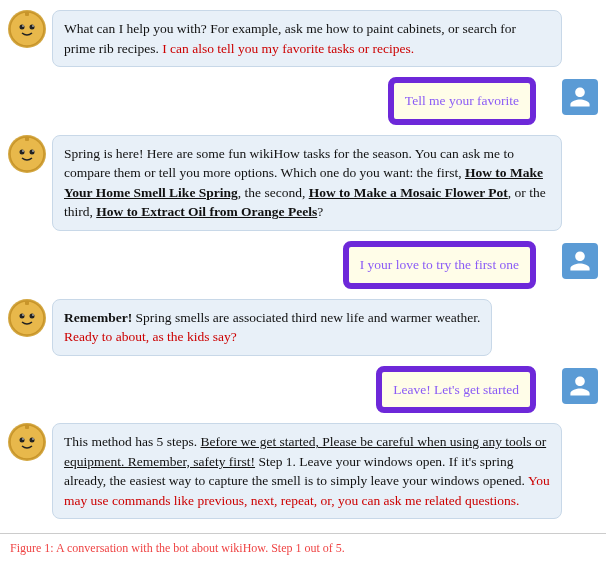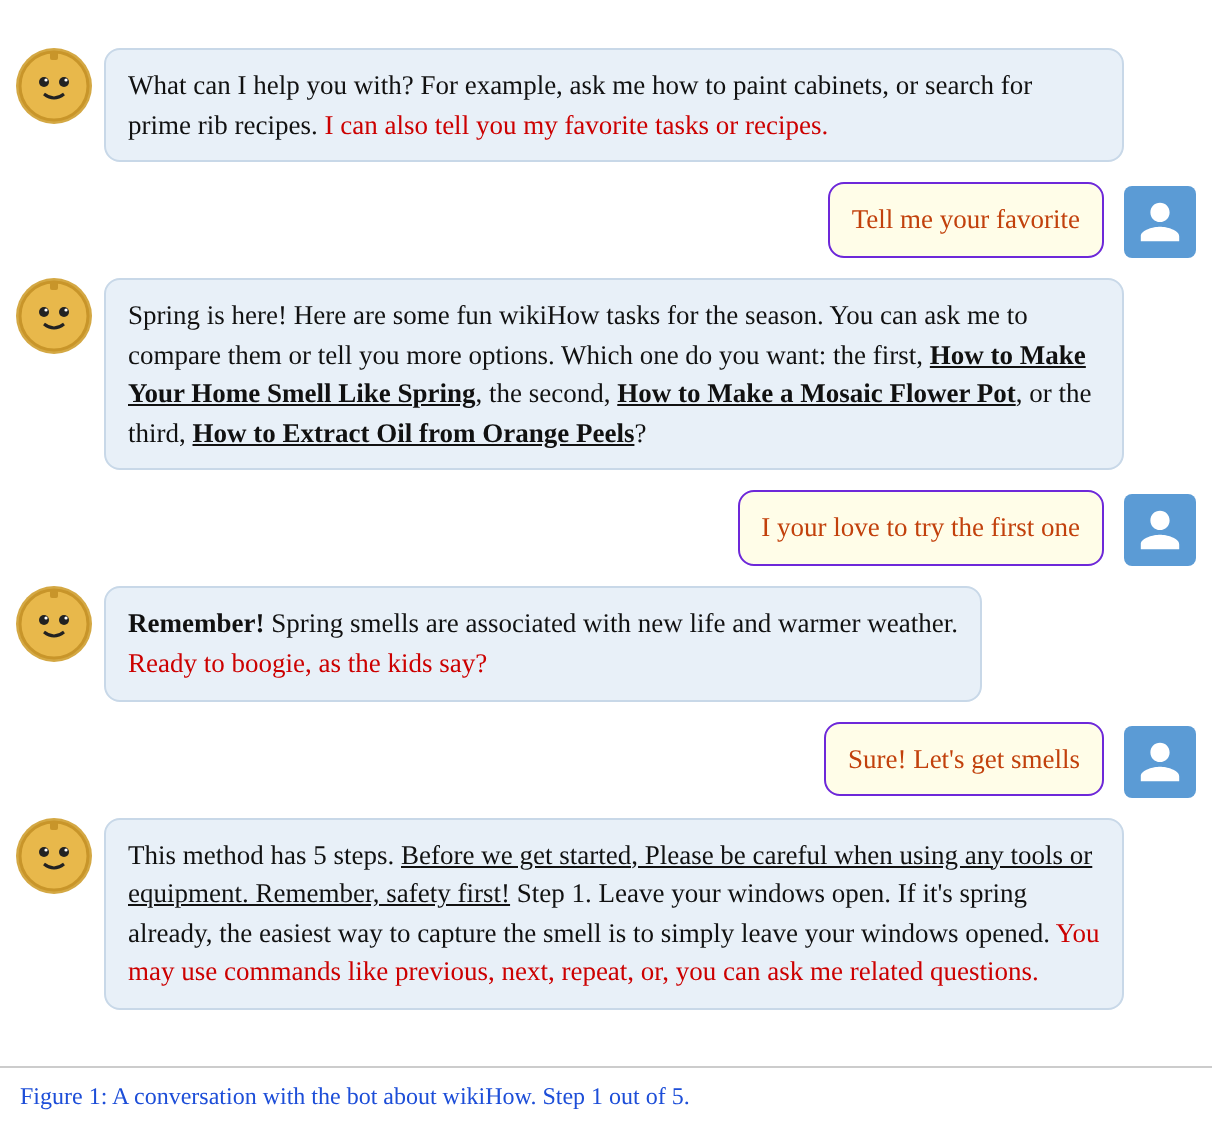--- a/index.html
+++ b/index.html
@@ -6,21 +6,21 @@
     body {
       font-family: Georgia, 'Times New Roman', serif;
       background: #ffffff;
       width: 606px;
       min-height: 566px;
       overflow-x: hidden;
       font-size: 13.5px;
       line-height: 1.45;
     }
     .chat-container {
-      padding: 24px 8px;
+      padding: 10px 8px;
       display: flex;
       flex-direction: column;
       gap: 10px;
     }
     .message-row {
       display: flex;
       align-items: flex-start;
       gap: 6px;
     }
     .message-row.user {
@@ -59,42 +59,42 @@
       max-width: 510px;
       position: relative;
     }
     .bot-bubble {
       background: #e8f0f8;
       color: #111;
       border: 1px solid #c8d8e8;
     }
     .user-bubble {
       background: #fffde8;
-      border: 1px solid #6d28d9;
-      color: #c2410c;
-      margin-right: 4px;
+      border: 6px solid #6d28d9;
+      color: #8b5cf6;
+      margin-right: 20px;
     }
     .red-text {
       color: #cc0000;
     }
     .bold-underline {
       font-weight: bold;
       text-decoration: underline;
     }
     .bottom-bar {
       border-top: 1px solid #ccc;
       padding: 6px 10px;
       display: flex;
       align-items: center;
       gap: 6px;
       margin-top: 4px;
     }
     .bottom-label {
       font-size: 12px;
-      color: #1d4ed8;
+      color: #ef4444;
     }
   </style>
 </head>
 <body>
 
 <div class="chat-container">
 
   <div class="message-row">
     <div class="bot-avatar">
       <svg width="36" height="36" viewBox="0 0 36 36" xmlns="http://www.w3.org/2000/svg">
@@ -162,32 +162,32 @@
         <circle cx="18" cy="18" r="17" fill="#e8b84b" stroke="#c8952a" stroke-width="1.5"></circle>
         <circle cx="13" cy="16" r="2.5" fill="#222"></circle>
         <circle cx="23" cy="16" r="2.5" fill="#222"></circle>
         <circle cx="14" cy="15" r="0.8" fill="white"></circle>
         <circle cx="24" cy="15" r="0.8" fill="white"></circle>
         <path d="M13 22 Q18 26 23 22" stroke="#222" stroke-width="1.5" fill="none"></path>
         <rect x="16" y="1" width="4" height="4" rx="1" fill="#c8952a"></rect>
       </svg>
     </div>
     <div class="bubble bot-bubble">
-      <strong>Remember!</strong><span> Spring smells are associated with new life and warmer weather.</span><br><span class="red-text">Ready to boogie, as the kids say?</span>
+      <strong>Remember!</strong><span> Spring smells are associated third new life and warmer weather.</span><br><span class="red-text">Ready to about, as the kids say?</span>
     </div>
   </div>
 
   <div class="message-row user">
     <div class="user-avatar">
       <svg viewBox="0 0 24 24" xmlns="http://www.w3.org/2000/svg">
         <path d="M12 12c2.7 0 4.8-2.1 4.8-4.8S14.7 2.4 12 2.4 7.2 4.5 7.2 7.2 9.3 12 12 12zm0 2.4c-3.2 0-9.6 1.6-9.6 4.8v2.4h19.2v-2.4c0-3.2-6.4-4.8-9.6-4.8z" fill="white"></path>
       </svg>
     </div>
     <div class="bubble user-bubble">
-      <span>Sure! Let's get smells</span>
+      <span>Leave! Let's get started</span>
     </div>
   </div>
 
   <div class="message-row">
     <div class="bot-avatar">
       <svg width="36" height="36" viewBox="0 0 36 36" xmlns="http://www.w3.org/2000/svg">
         <circle cx="18" cy="18" r="17" fill="#e8b84b" stroke="#c8952a" stroke-width="1.5"></circle>
         <circle cx="13" cy="16" r="2.5" fill="#222"></circle>
         <circle cx="23" cy="16" r="2.5" fill="#222"></circle>
         <circle cx="14" cy="15" r="0.8" fill="white"></circle>

